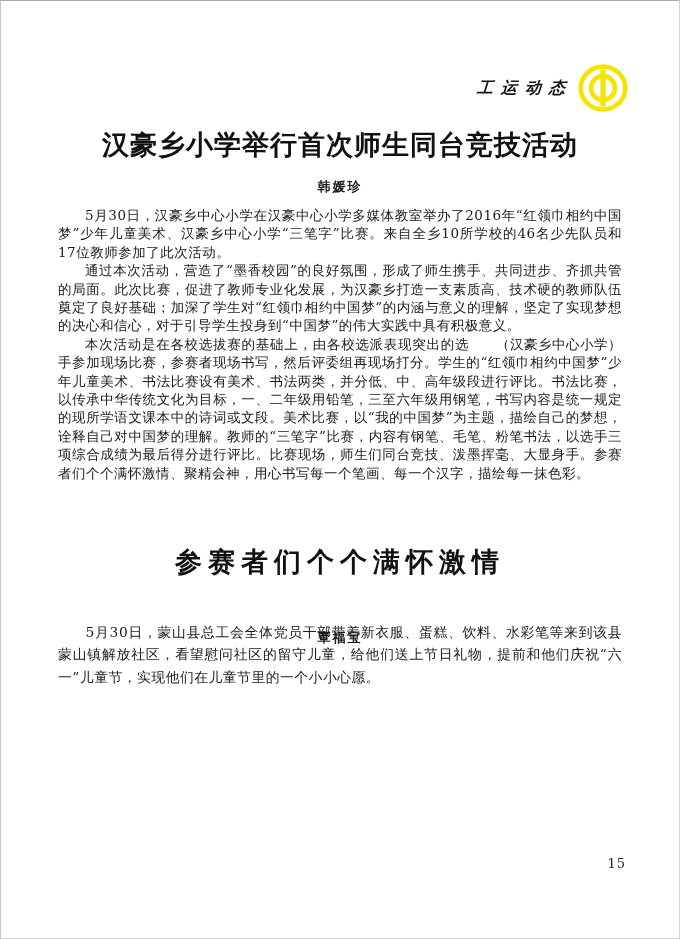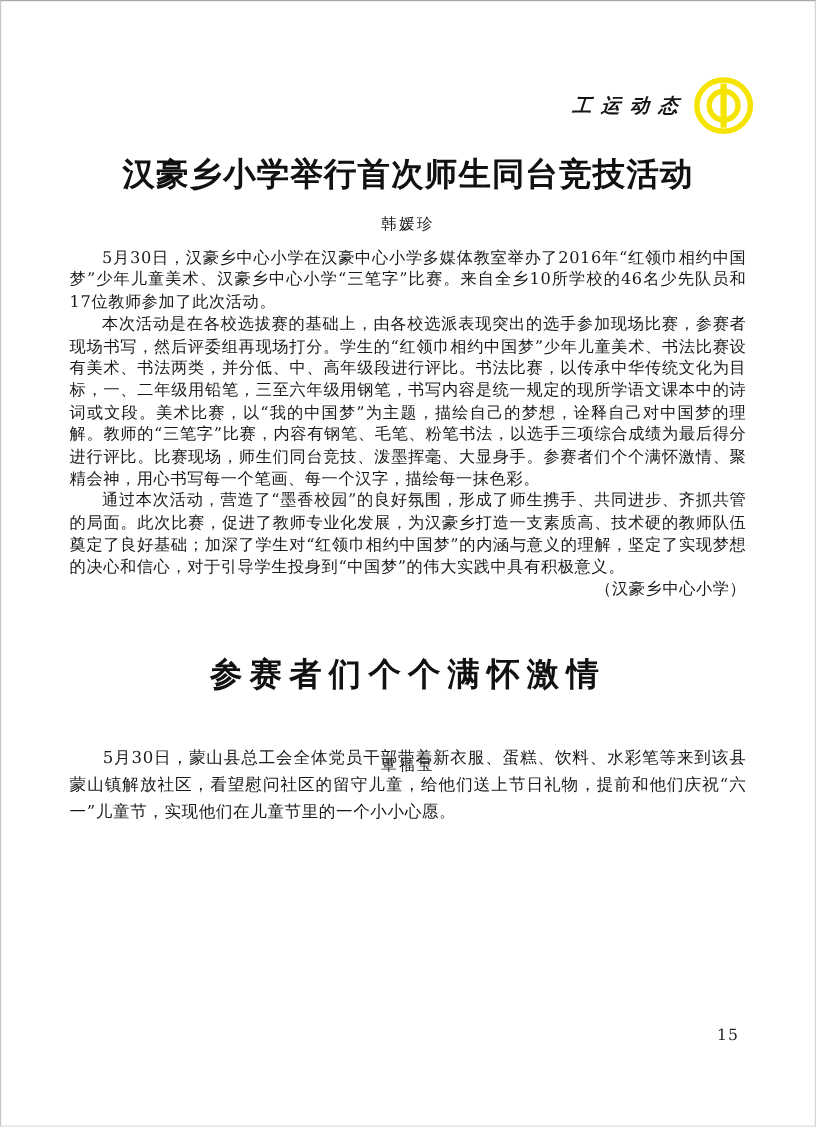--- a/index.html
+++ b/index.html
@@ -56,21 +56,21 @@
     white-space: nowrap;
   }
   .title-1 { top: 126px; letter-spacing: 1px; }
   .title-2 { top: 543px; letter-spacing: 6px; }
   .article-author {
     position: absolute;
     left: 0;
     width: 100%;
     text-align: center;
     font-size: 13px;
-    font-weight: normal;
+    font-weight: bold;
     letter-spacing: 2px;
     color: #1b1b1b;
   }
   .author-1 { top: 177px; }
   .author-2 { top: 628px; }
   .article-body {
     position: absolute;
     left: 57px;
     right: 57px;
     text-align: justify;
@@ -90,21 +90,21 @@
   .article-body p {
     margin: 0;
     text-indent: 2em;
   }
   .attribution {
     float: right;
   }
   .page-number {
     position: absolute;
     top: 855px;
-    right: 63px;
+    right: 53px;
     font-size: 13px;
     color: #222222;
     letter-spacing: 1px;
   }
 </style>
 </head>
 <body>
 
 <div class="page">
 
@@ -120,25 +120,25 @@
   </header>
 
   <article>
     <h1 class="article-title title-1">汉豪乡小学举行首次师生同台竞技活动</h1>
     <div class="article-author author-1">韩媛珍</div>
     <div class="article-body body-1">
       <p>
         <span>5月30日，汉豪乡中心小学在汉豪中心小学多媒体教室举办了2016年“红领巾相约中国梦”少年儿童美术、汉豪乡中心小学“三笔字”比赛。来自全乡10所学校的46名少先队员和17位教师参加了此次活动。</span>
       </p>
       <p>
-        <span>本次活动是在各校选拔赛的基础上，由各校选派表现突出的选手参加现场比赛，参赛者现场书写，然后评委组再现场打分。学生的“红领巾相约中国梦”少年儿童美术、书法比赛设有美术、书法两类，并分低、中、高年级段进行评比。书法比赛，以传承中华传统文化为目标，一、二年级用铅笔，三至六年级用钢笔，书写内容是统一规定的现所学语文课本中的诗词或文段。美术比赛，以“我的中国梦”为主题，描绘自己的梦想，诠释自己对中国梦的理解。教师的“三笔字”比赛，内容有钢笔、毛笔、粉笔书法，以选手三项综合成绩为最后得分进行评比。比赛现场，师生们同台竞技、泼墨挥毫、大显身手。参赛者们个个满怀激情、聚精会神，用心书写每一个笔画、每一个汉字，描绘每一抹色彩。</span>
+        <span>通过本次活动，营造了“墨香校园”的良好氛围，形成了师生携手、共同进步、齐抓共管的局面。此次比赛，促进了教师专业化发展，为汉豪乡打造一支素质高、技术硬的教师队伍奠定了良好基础；加深了学生对“红领巾相约中国梦”的内涵与意义的理解，坚定了实现梦想的决心和信心，对于引导学生投身到“中国梦”的伟大实践中具有积极意义。</span>
+        <span class="attribution">（汉豪乡中心小学）</span>
       </p>
       <p>
-        <span>通过本次活动，营造了“墨香校园”的良好氛围，形成了师生携手、共同进步、齐抓共管的局面。此次比赛，促进了教师专业化发展，为汉豪乡打造一支素质高、技术硬的教师队伍奠定了良好基础；加深了学生对“红领巾相约中国梦”的内涵与意义的理解，坚定了实现梦想的决心和信心，对于引导学生投身到“中国梦”的伟大实践中具有积极意义。</span>
-        <span class="attribution">（汉豪乡中心小学）</span>
+        <span>本次活动是在各校选拔赛的基础上，由各校选派表现突出的选手参加现场比赛，参赛者现场书写，然后评委组再现场打分。学生的“红领巾相约中国梦”少年儿童美术、书法比赛设有美术、书法两类，并分低、中、高年级段进行评比。书法比赛，以传承中华传统文化为目标，一、二年级用铅笔，三至六年级用钢笔，书写内容是统一规定的现所学语文课本中的诗词或文段。美术比赛，以“我的中国梦”为主题，描绘自己的梦想，诠释自己对中国梦的理解。教师的“三笔字”比赛，内容有钢笔、毛笔、粉笔书法，以选手三项综合成绩为最后得分进行评比。比赛现场，师生们同台竞技、泼墨挥毫、大显身手。参赛者们个个满怀激情、聚精会神，用心书写每一个笔画、每一个汉字，描绘每一抹色彩。</span>
       </p>
     </div>
   </article>
 
   <article>
     <h1 class="article-title title-2">参赛者们个个满怀激情</h1>
     <div class="article-author author-2">覃福宝</div>
     <div class="article-body body-2">
       <p>
         <span>5月30日，蒙山县总工会全体党员干部带着新衣服、蛋糕、饮料、水彩笔等来到该县蒙山镇解放社区，看望慰问社区的留守儿童，给他们送上节日礼物，提前和他们庆祝“六一”儿童节，实现他们在儿童节里的一个小小心愿。</span>

